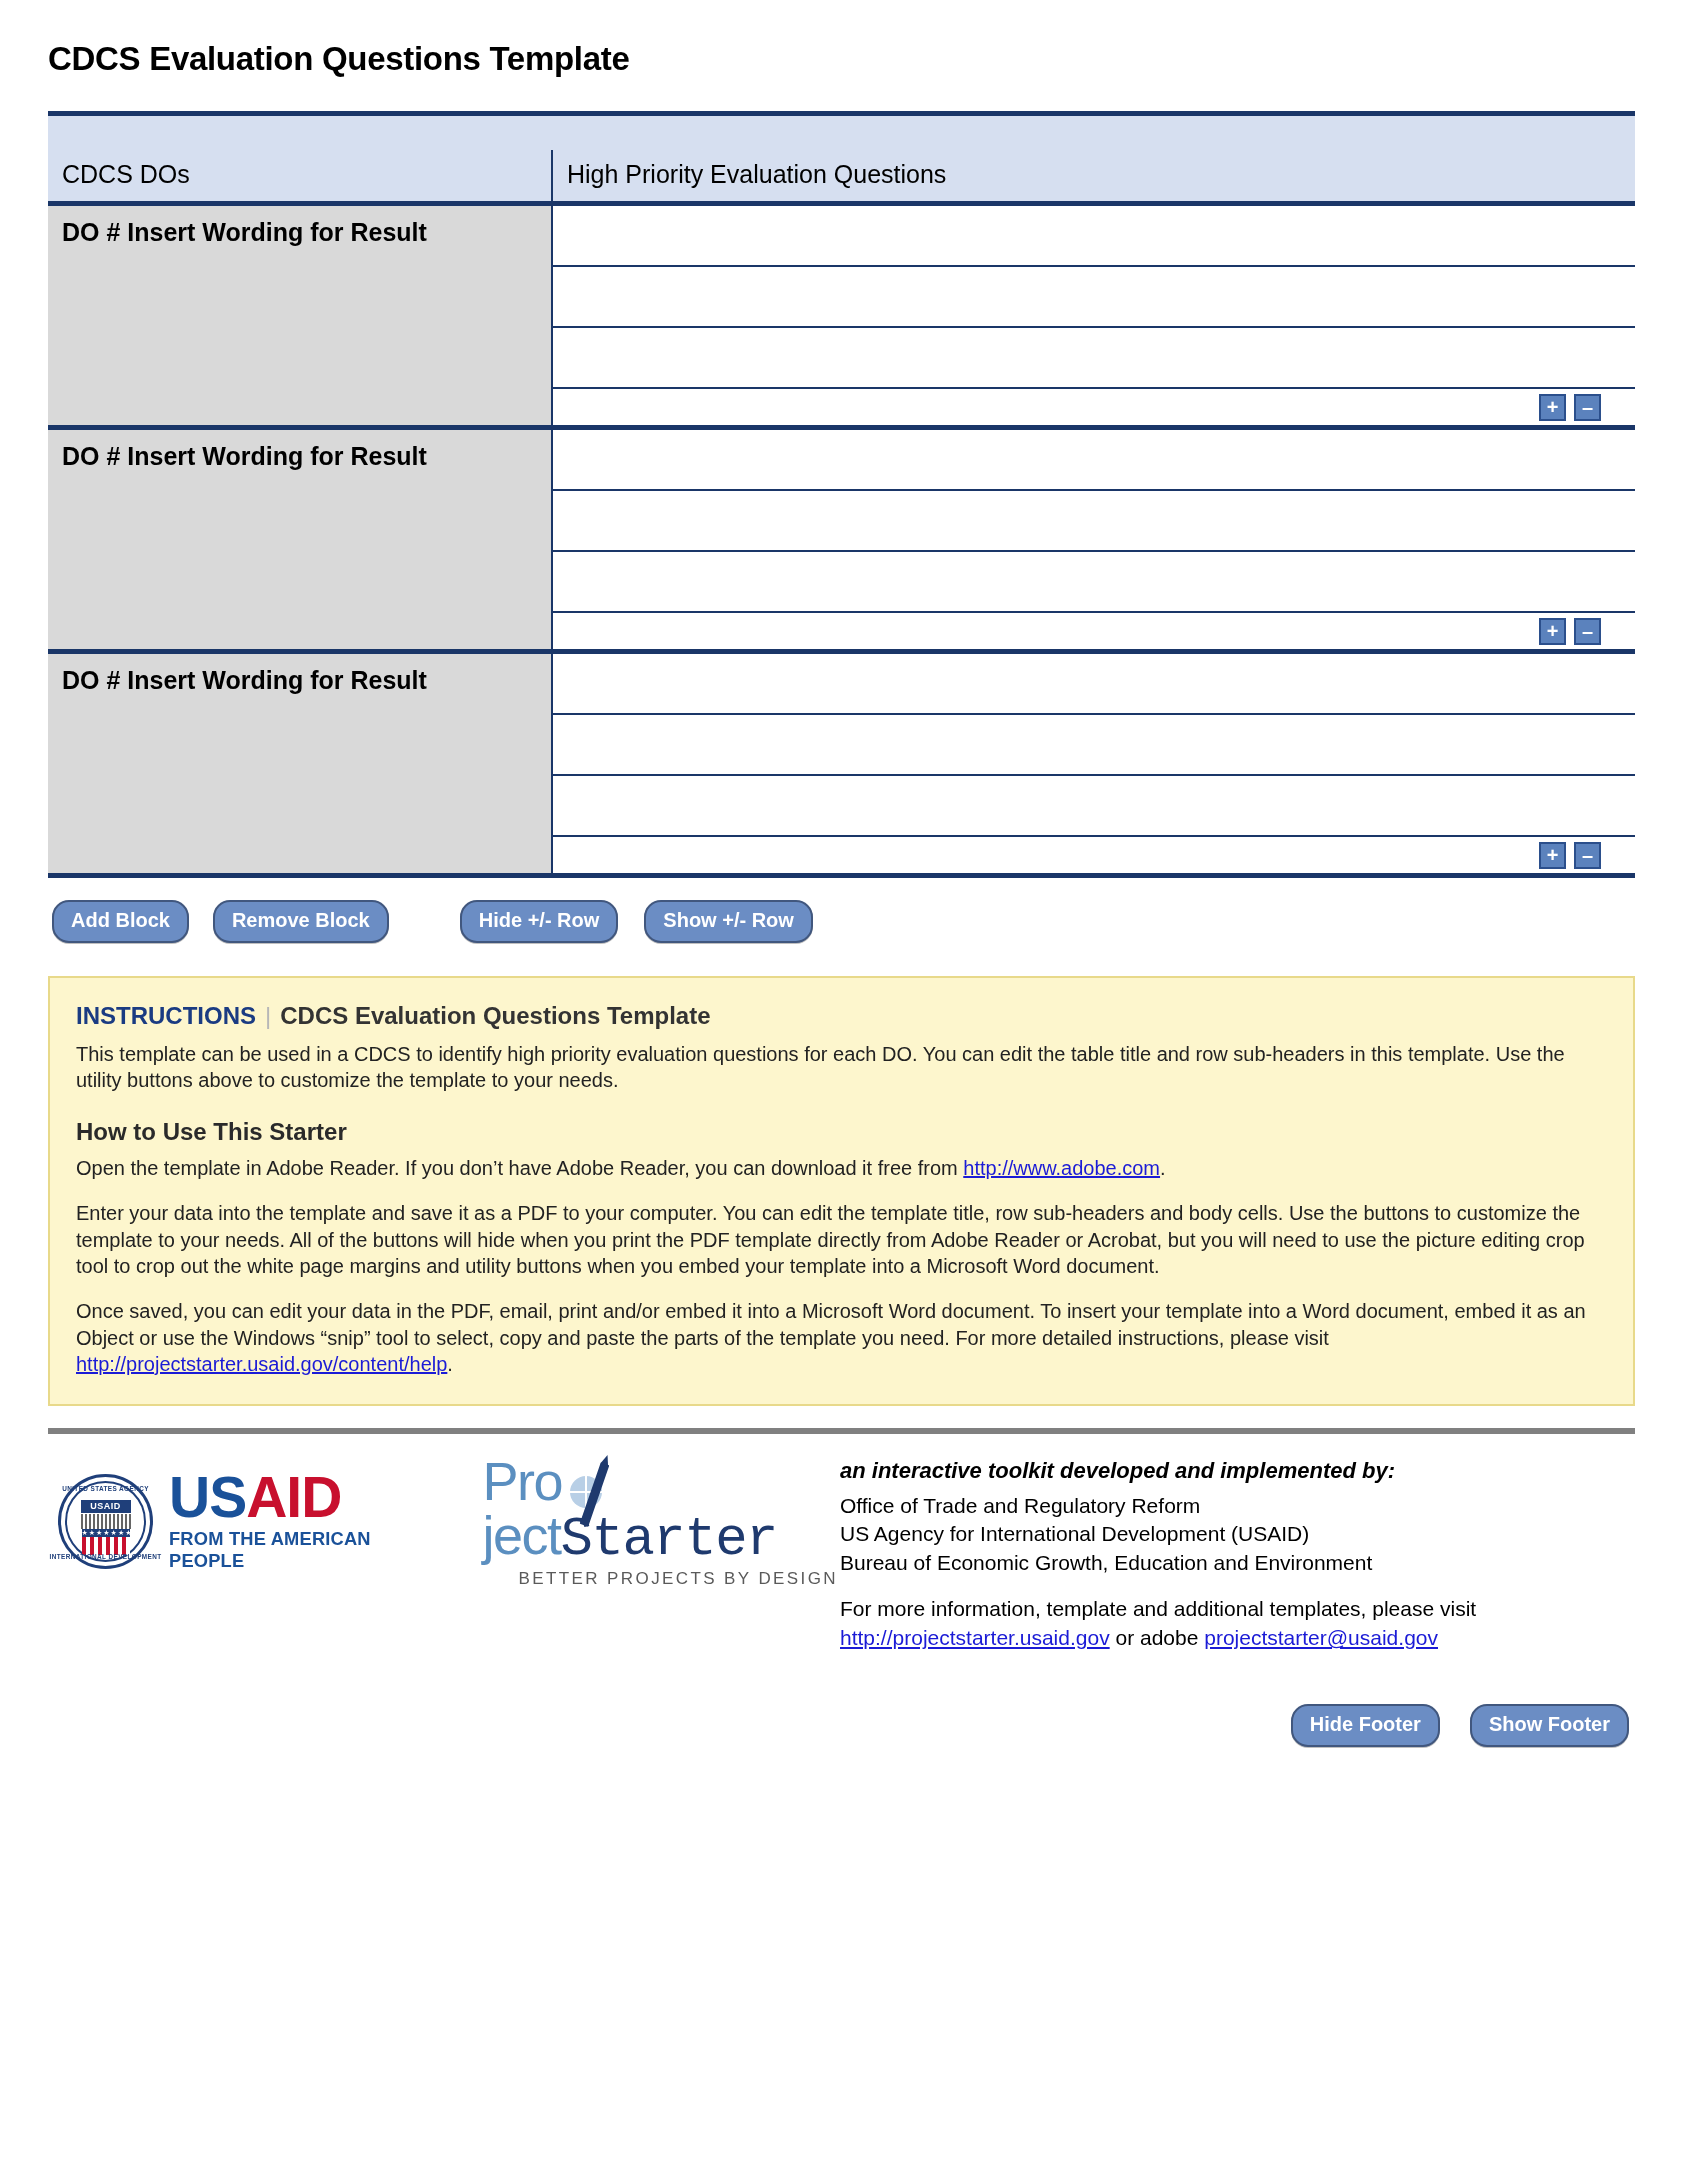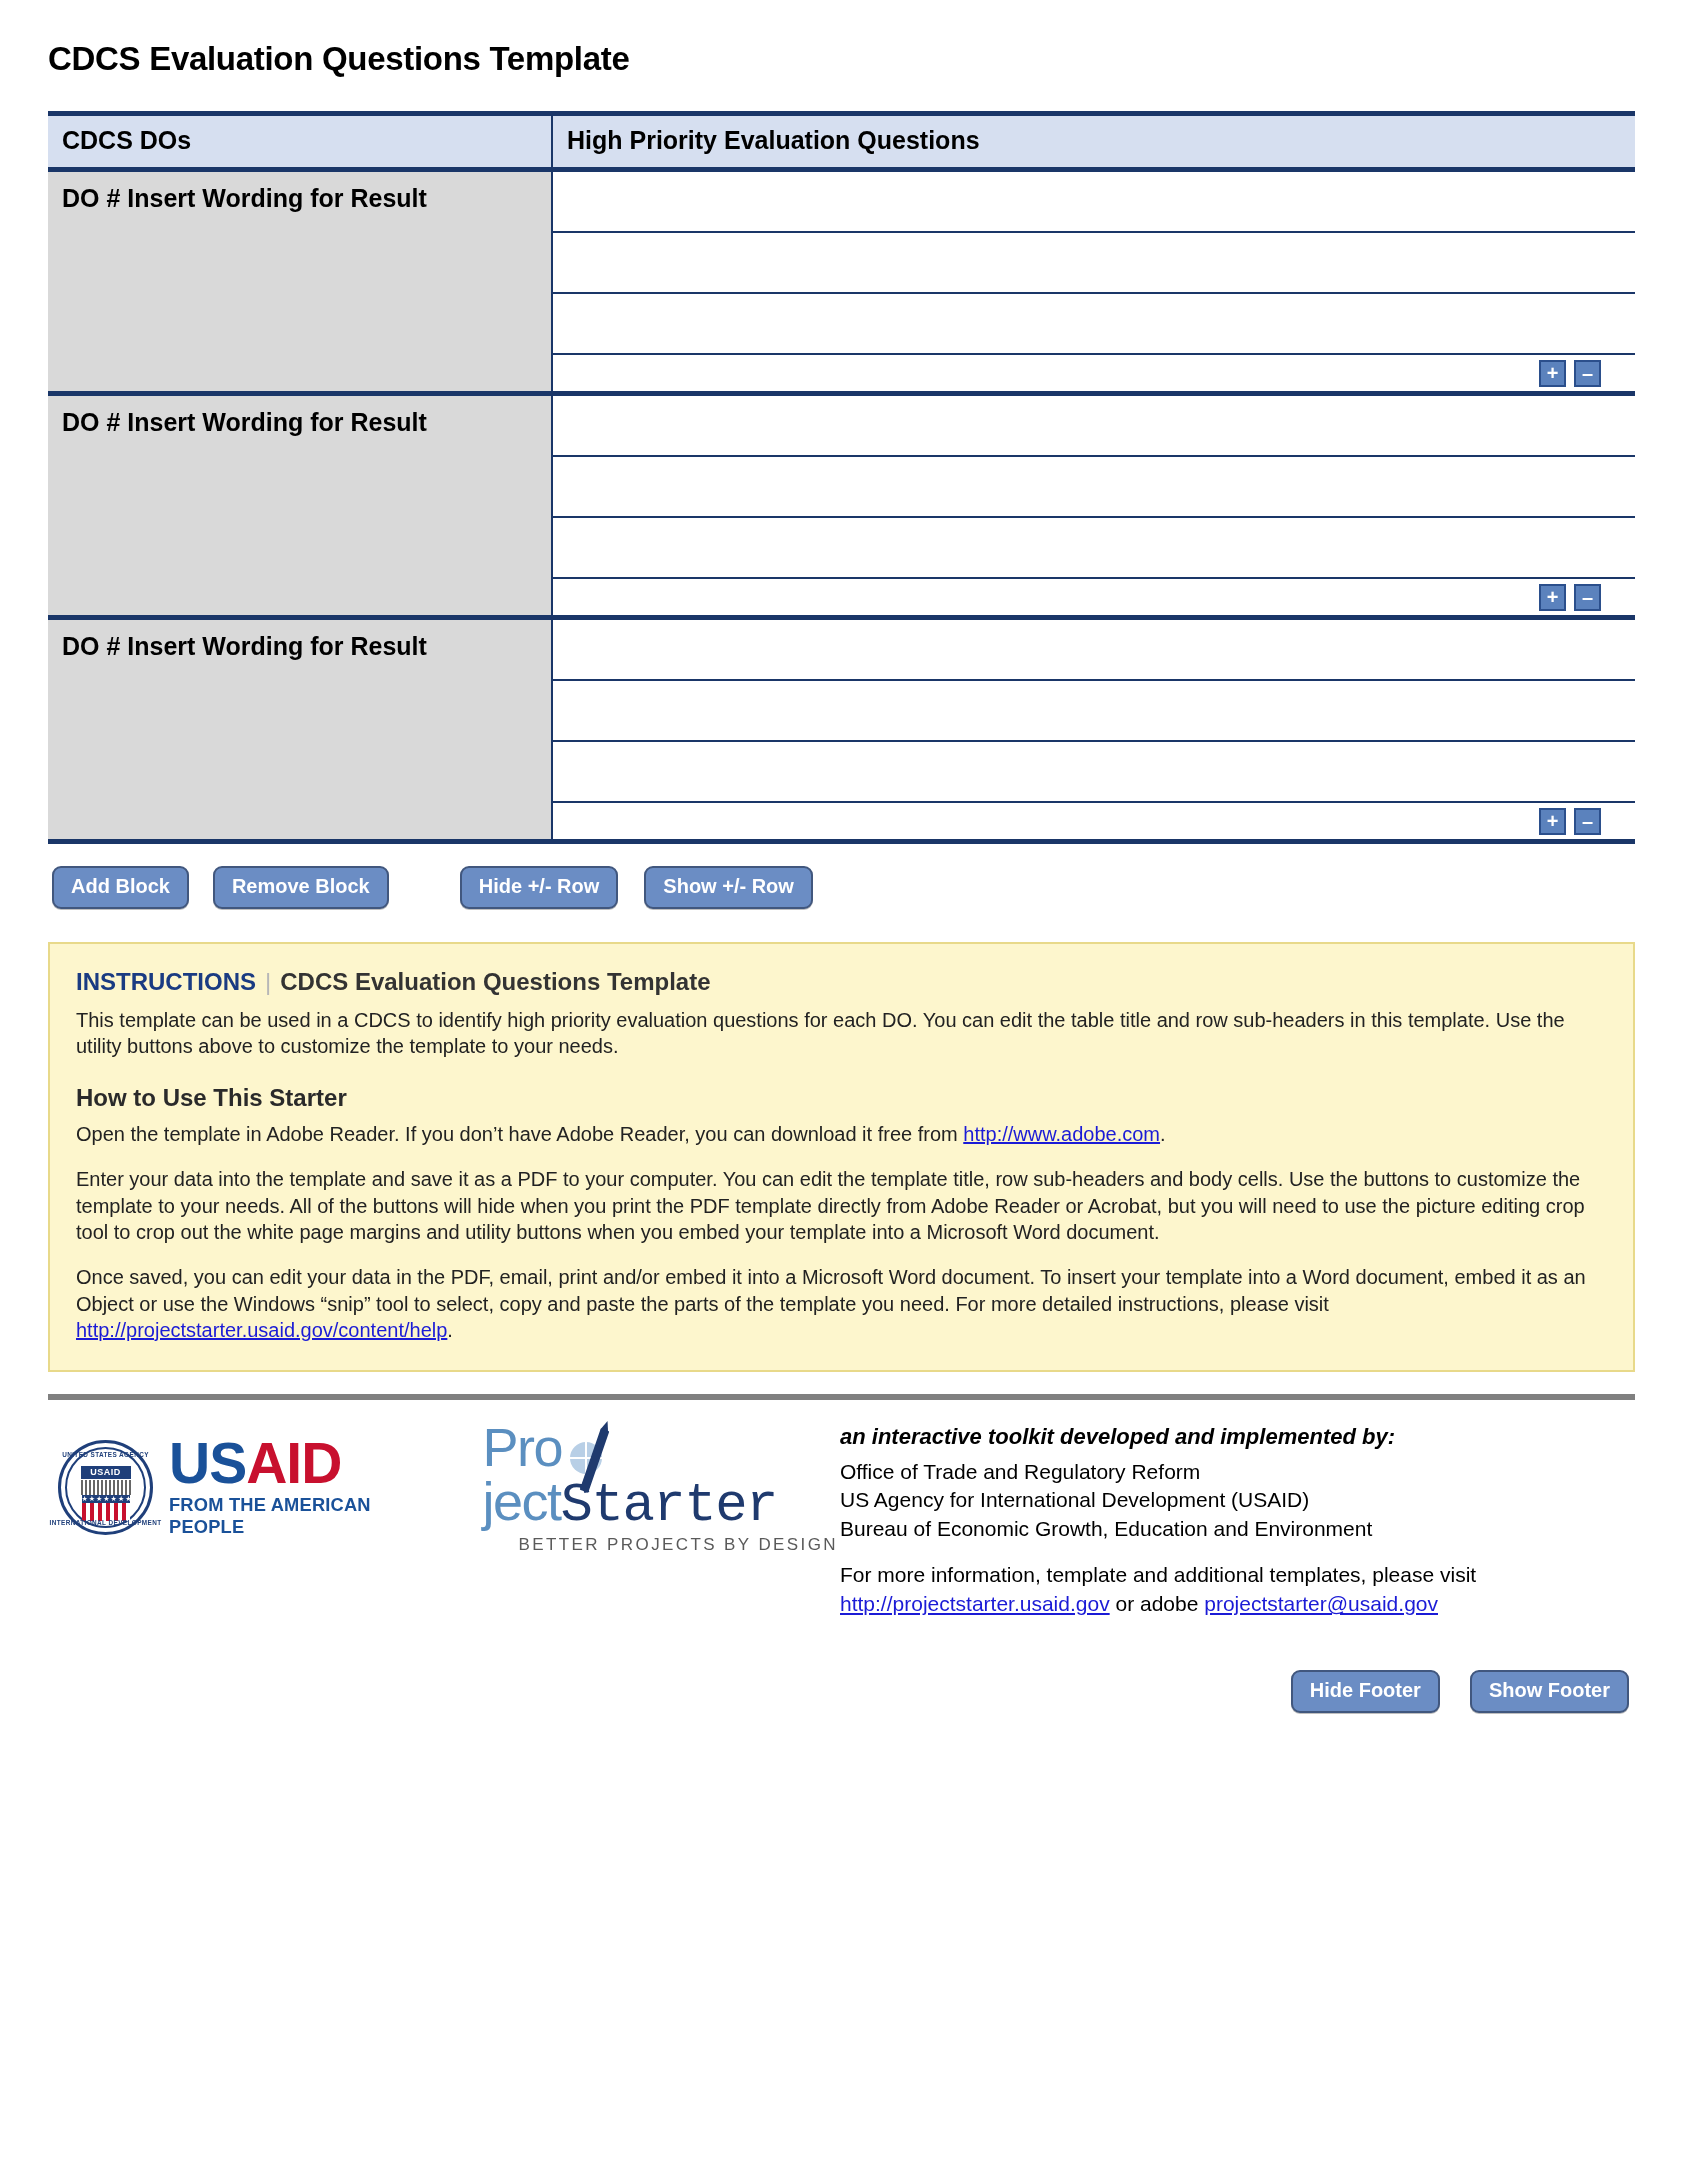--- a/index.html
+++ b/index.html
@@ -38,23 +38,24 @@
     border-top: 5px solid #1a3668;
     border-bottom: 5px solid #1a3668;
   }
   .tbl-headrow {
     display: flex;
     background: #d6dff0;
     border-bottom: 5px solid #1a3668;
   }
   .th-left, .th-right {
     font-size: 25px;
-    font-weight: bold;
+    font-weight: normal;
     padding: 10px 14px 12px 14px;
     box-sizing: border-box;
+    margin-top: 34px;
   }
   .th-left {
     width: 505px;
     flex: 0 0 505px;
     border-right: 2px solid #1a3668;
   }
   .th-right {
     flex: 1 1 auto;
   }
 
@@ -113,21 +114,21 @@
   
   .util-row {
     display: flex;
     align-items: center;
     margin-top: 22px;
     padding-left: 4px;
   }
   .btn {
     background: #6b8dc4;
     border: 2px solid #41577e;
-    border-radius: 9px;
+    border-radius: 17px;
     color: #ffffff;
     font-size: 20px;
     font-weight: bold;
     padding: 7px 17px 9px 17px;
     cursor: pointer;
     font-family: "Liberation Sans", sans-serif;
     white-space: nowrap;
     box-shadow: 0 1px 0 rgba(0,0,0,0.25);
   }
   .btn.gap1 { margin-left: 24px; }

